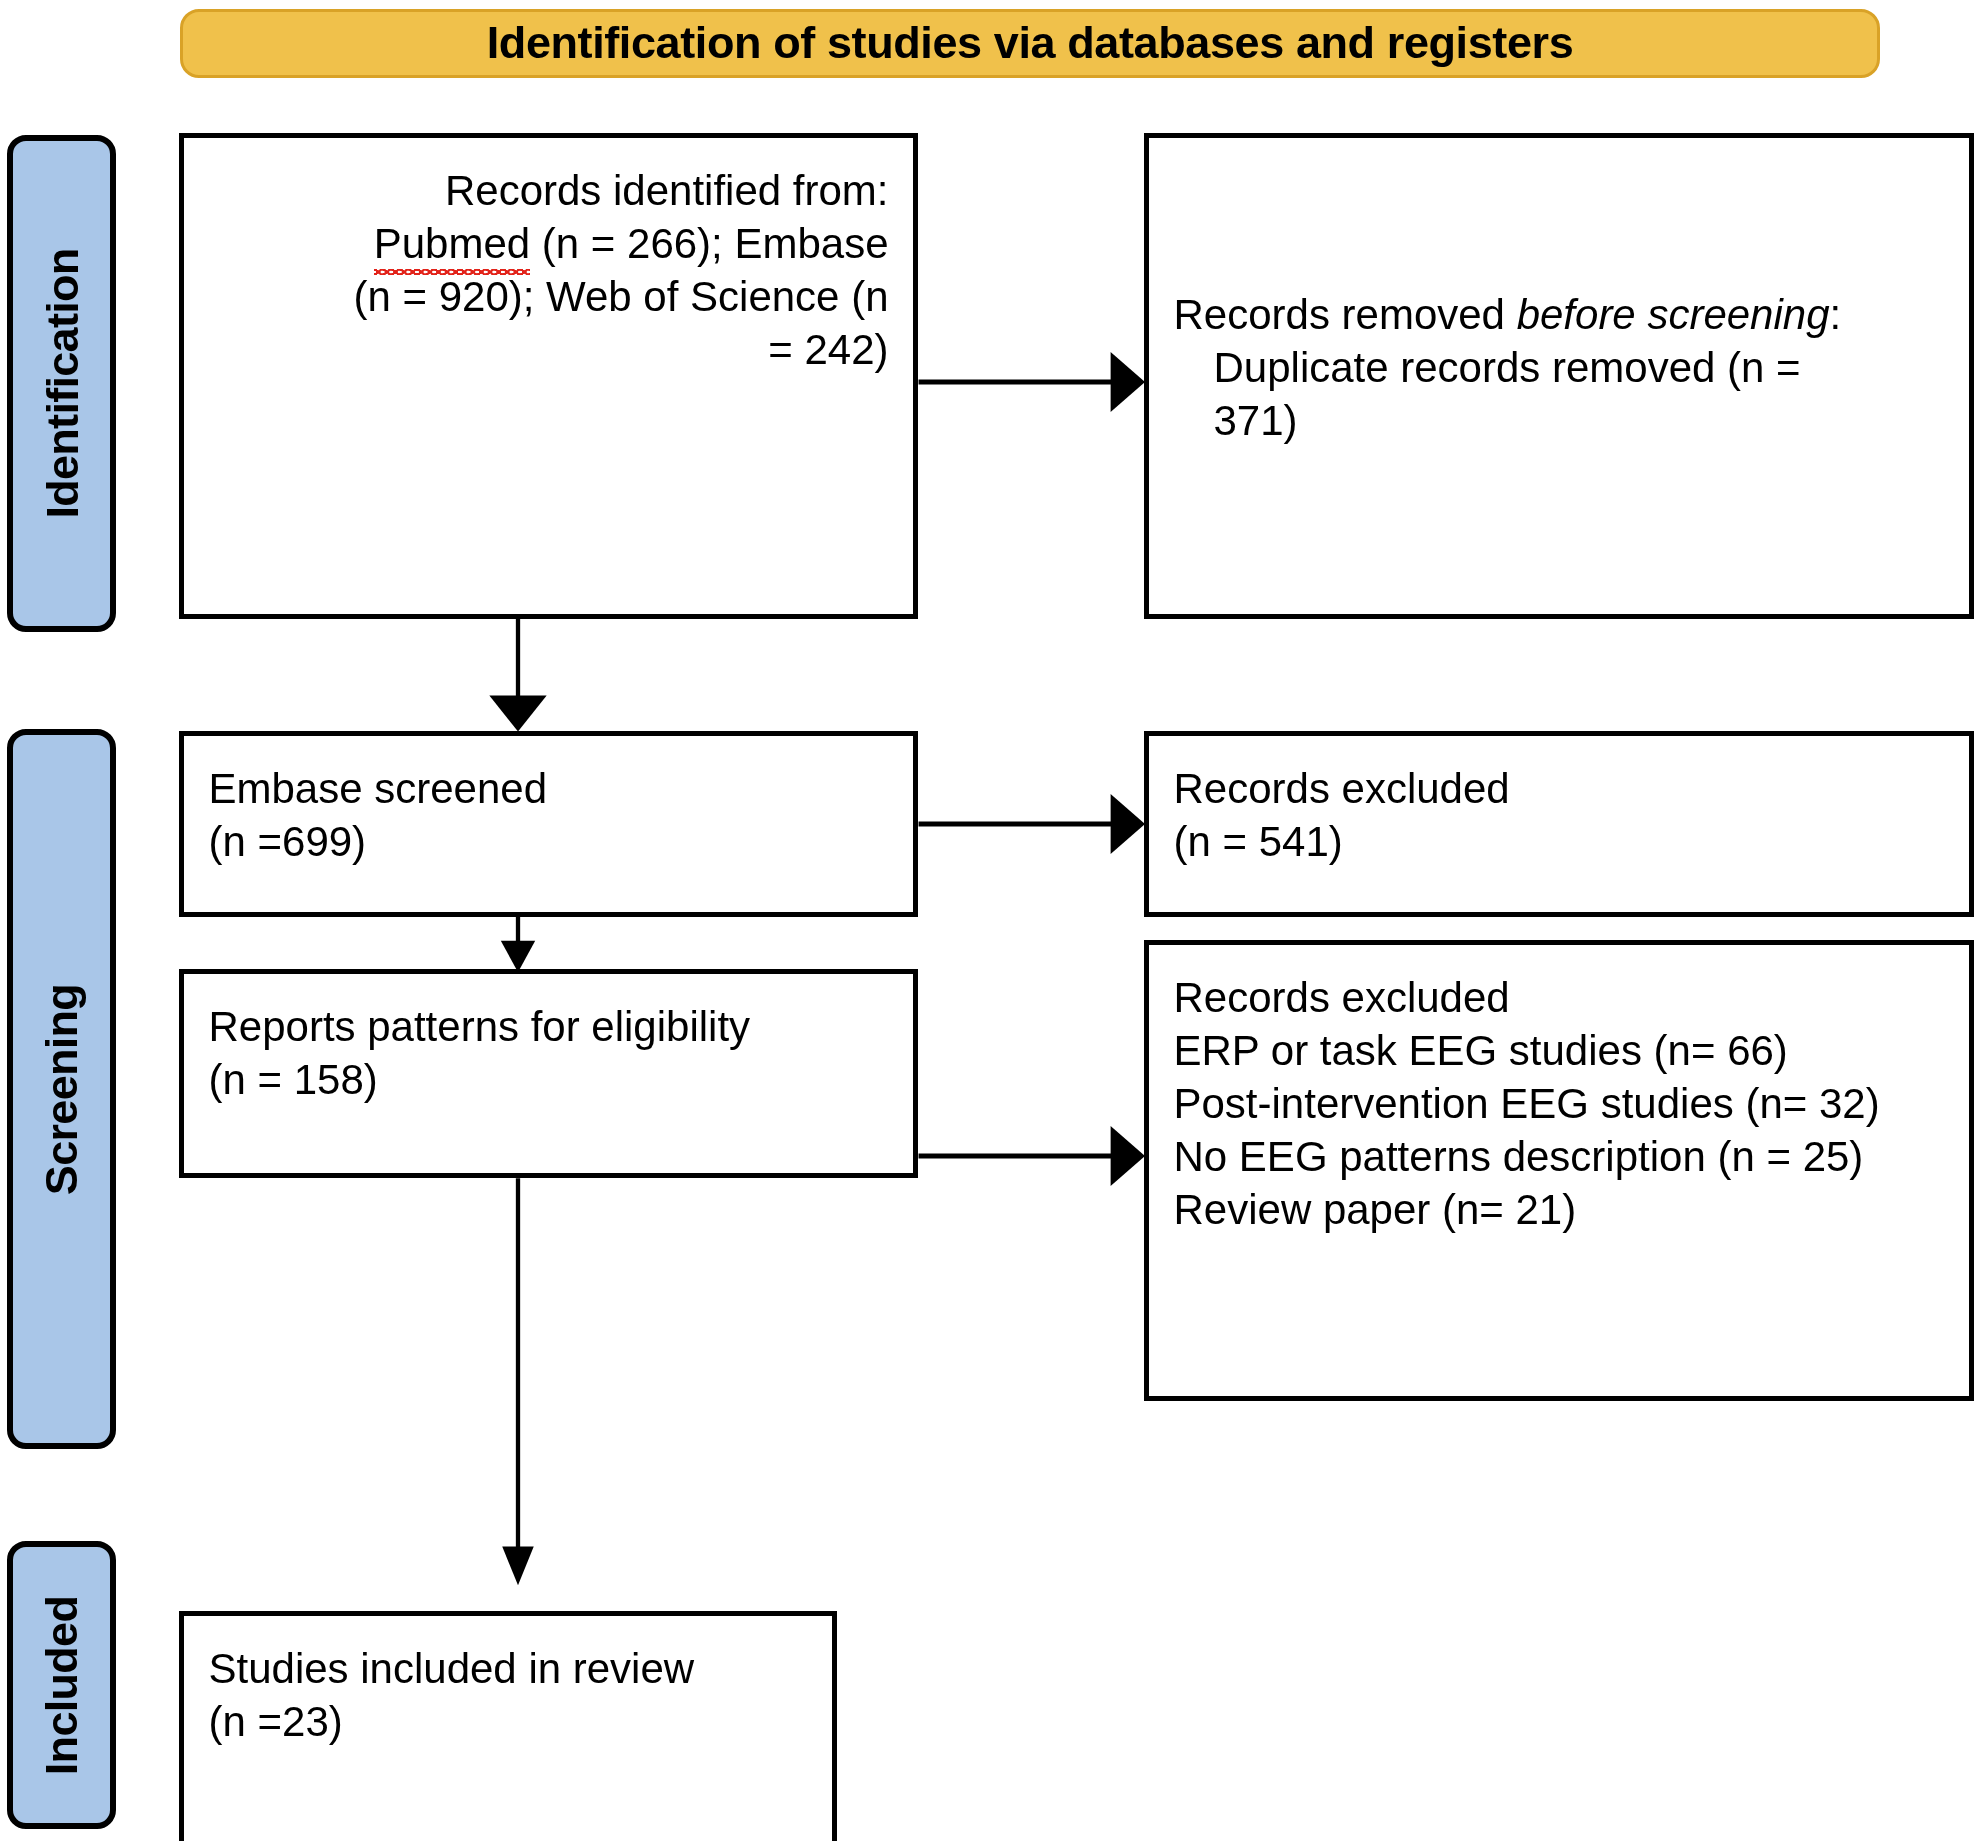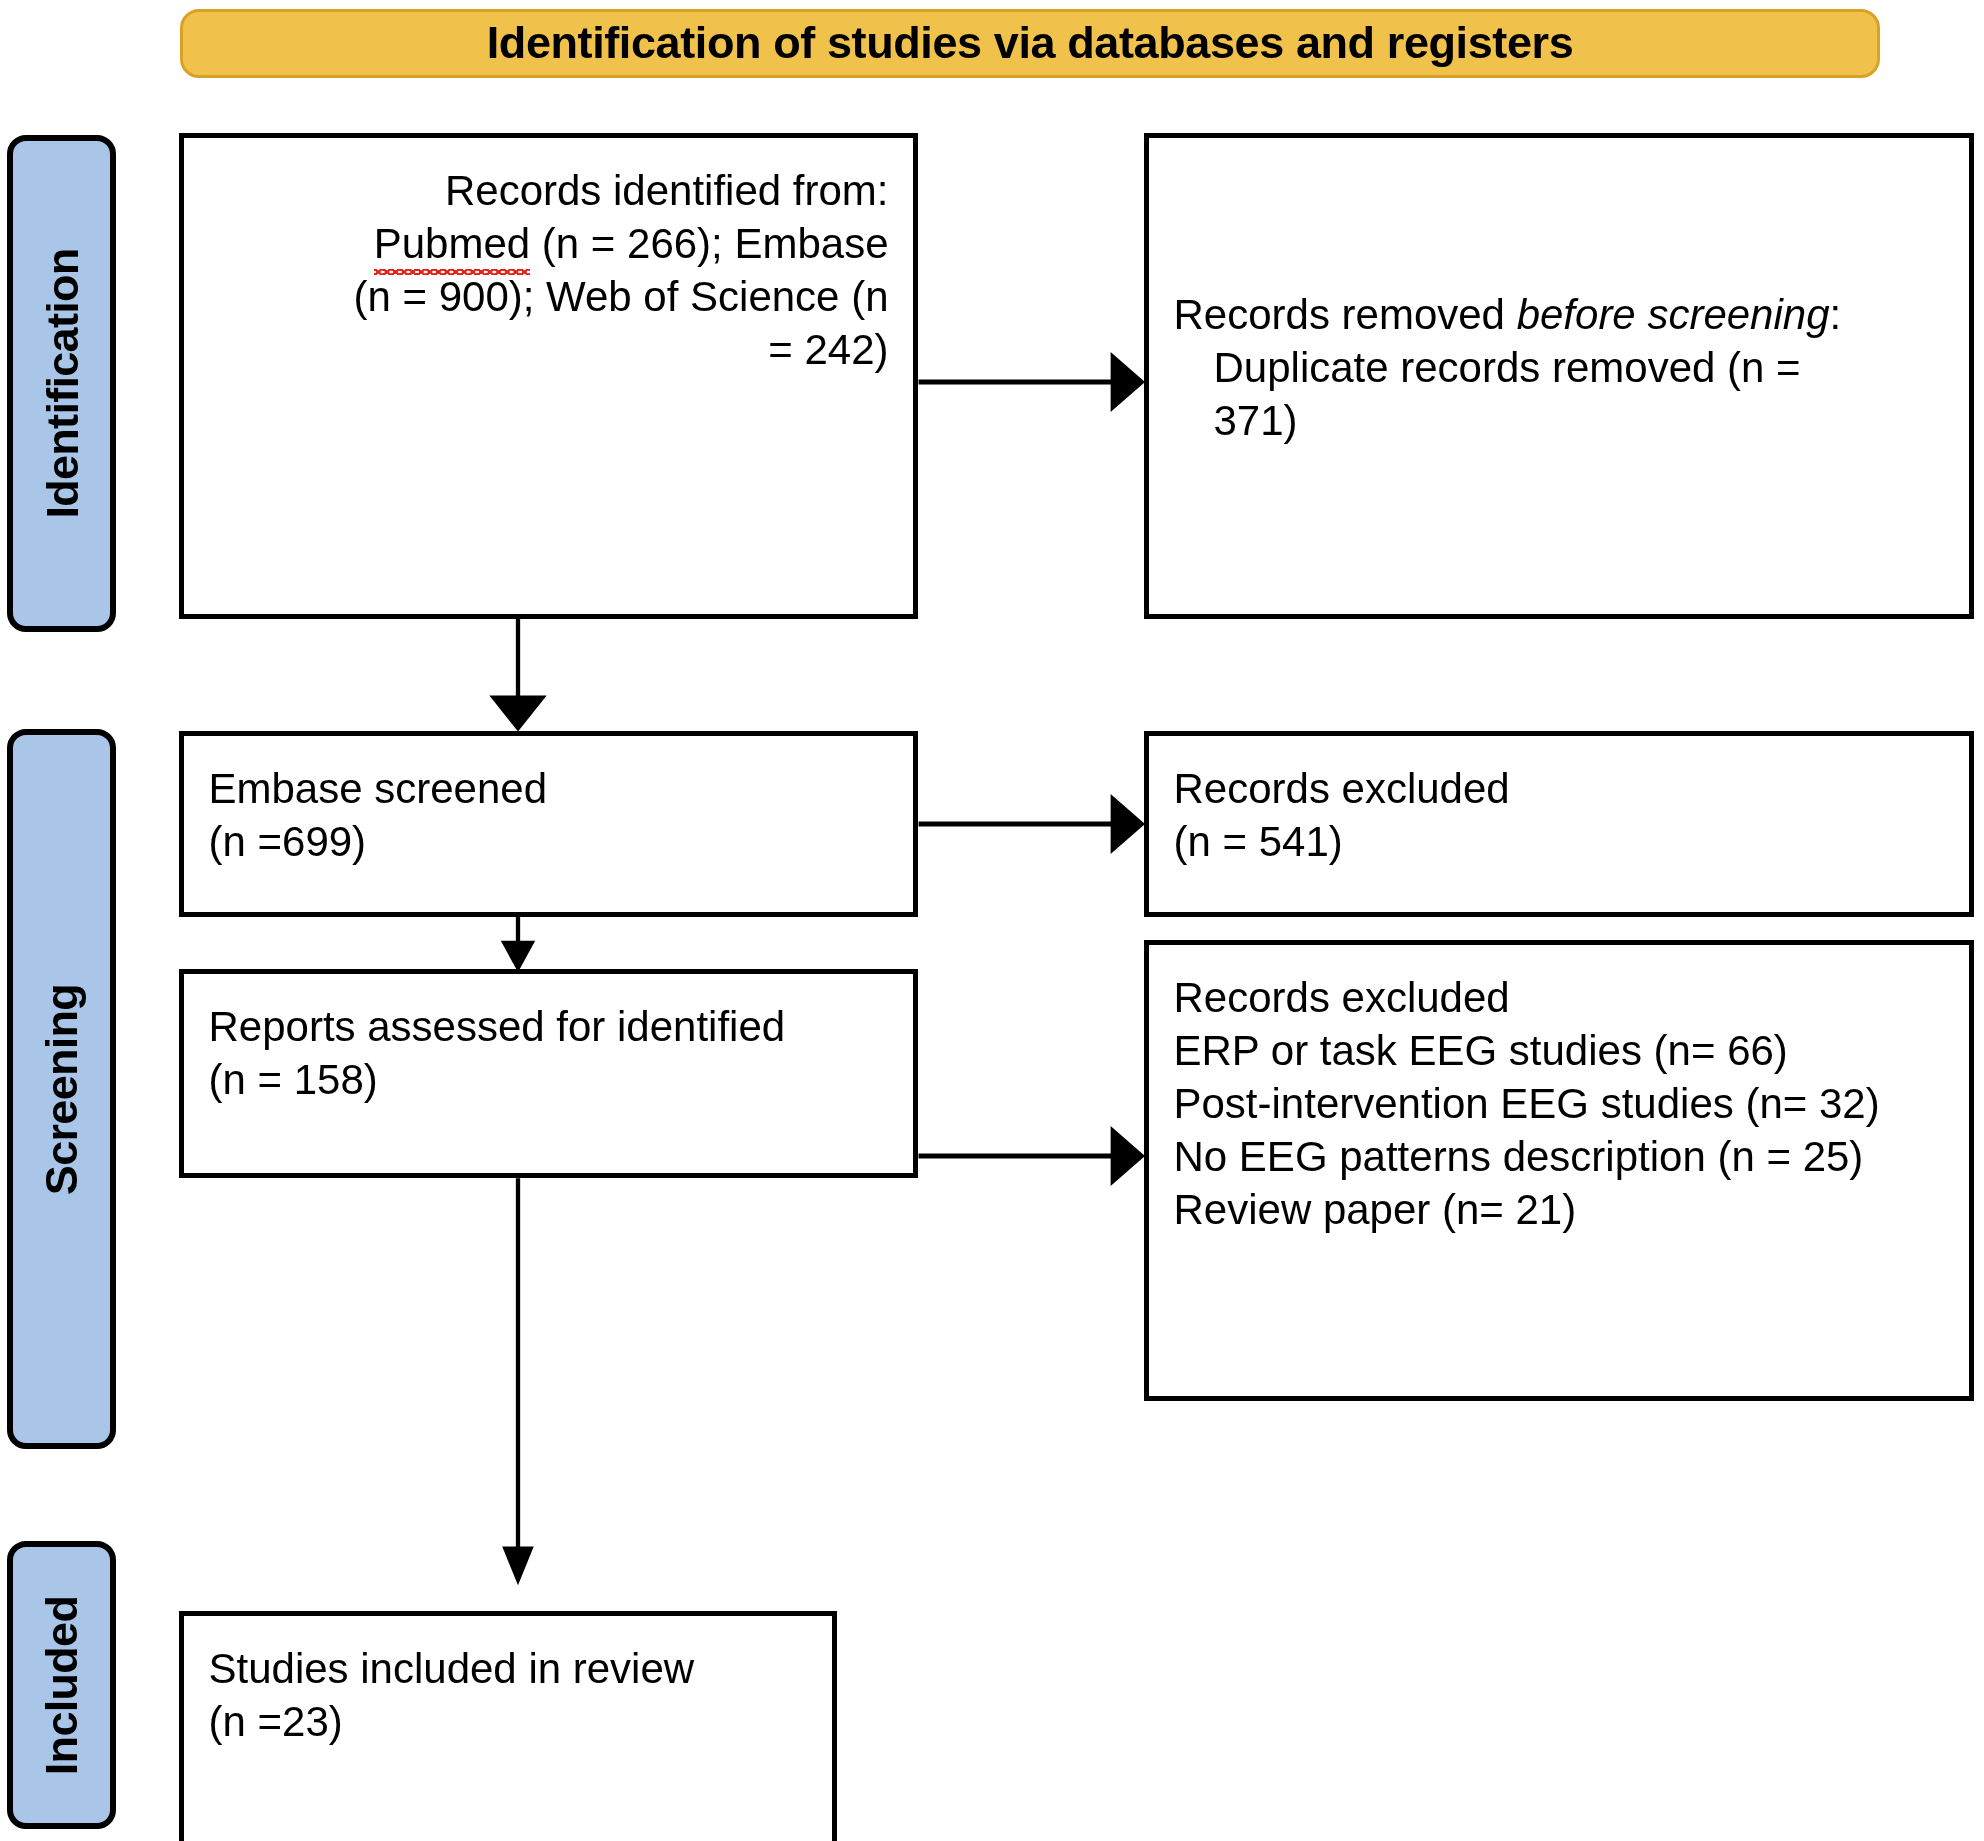--- a/index.html
+++ b/index.html
@@ -113,21 +113,21 @@
 
   <div class="stage-tab" style="left:7.2px; top:1541px; width:109px; height:288px;">
     <span class="stage-label">Included</span>
   </div>
 
   <div class="flow-box" style="left:179px; top:133px; width:739px; height:486px;text-align:right;">
     <div class="line">Records identified from:</div>
     <div class="line indent">
       <span class="squiggle">Pubmed</span><span> (n = 266); Embase</span>
     </div>
-    <div class="line indent">(n = 900); Web of Science (n</div>
+    <div class="line indent">(n = 920); Web of Science (n</div>
     <div class="line indent">= 242)</div>
   </div>
 
   <div class="flow-box" style="left:1144px; top:133px; width:830px; height:486px; padding-top:151px;">
     <div class="line"><span>Records removed </span><span class="ital">before screening</span><span>:</span></div>
     <div class="line indent">Duplicate records removed (n =</div>
     <div class="line indent">371)</div>
   </div>
 
   <div class="arrow" style="left:918px; top:339px;">
@@ -162,21 +162,21 @@
   </div>
 
   <div class="arrow" style="left:475px; top:916px;">
     <svg width="86" height="58" viewBox="0 0 120 80">
       <line x1="60" y1="0" x2="60" y2="38" stroke="#000" stroke-width="6"></line>
       <polygon points="36,34 84,34 60,78" fill="#000"></polygon>
     </svg>
   </div>
 
   <div class="flow-box" style="left:179px; top:969px; width:739px; height:209px;">
-    <div class="line">Reports assessed for identified</div>
+    <div class="line">Reports patterns for eligibility</div>
     <div class="line">(n = 158)</div>
   </div>
 
   <div class="flow-box" style="left:1144px; top:940px; width:830px; height:461px;">
     <div class="line">Records excluded</div>
     <div class="line">ERP or task EEG studies (n= 66)</div>
     <div class="line">Post-intervention EEG studies (n= 32)</div>
     <div class="line">No EEG patterns description (n = 25)</div>
     <div class="line">Review paper (n= 21)</div>
   </div>

